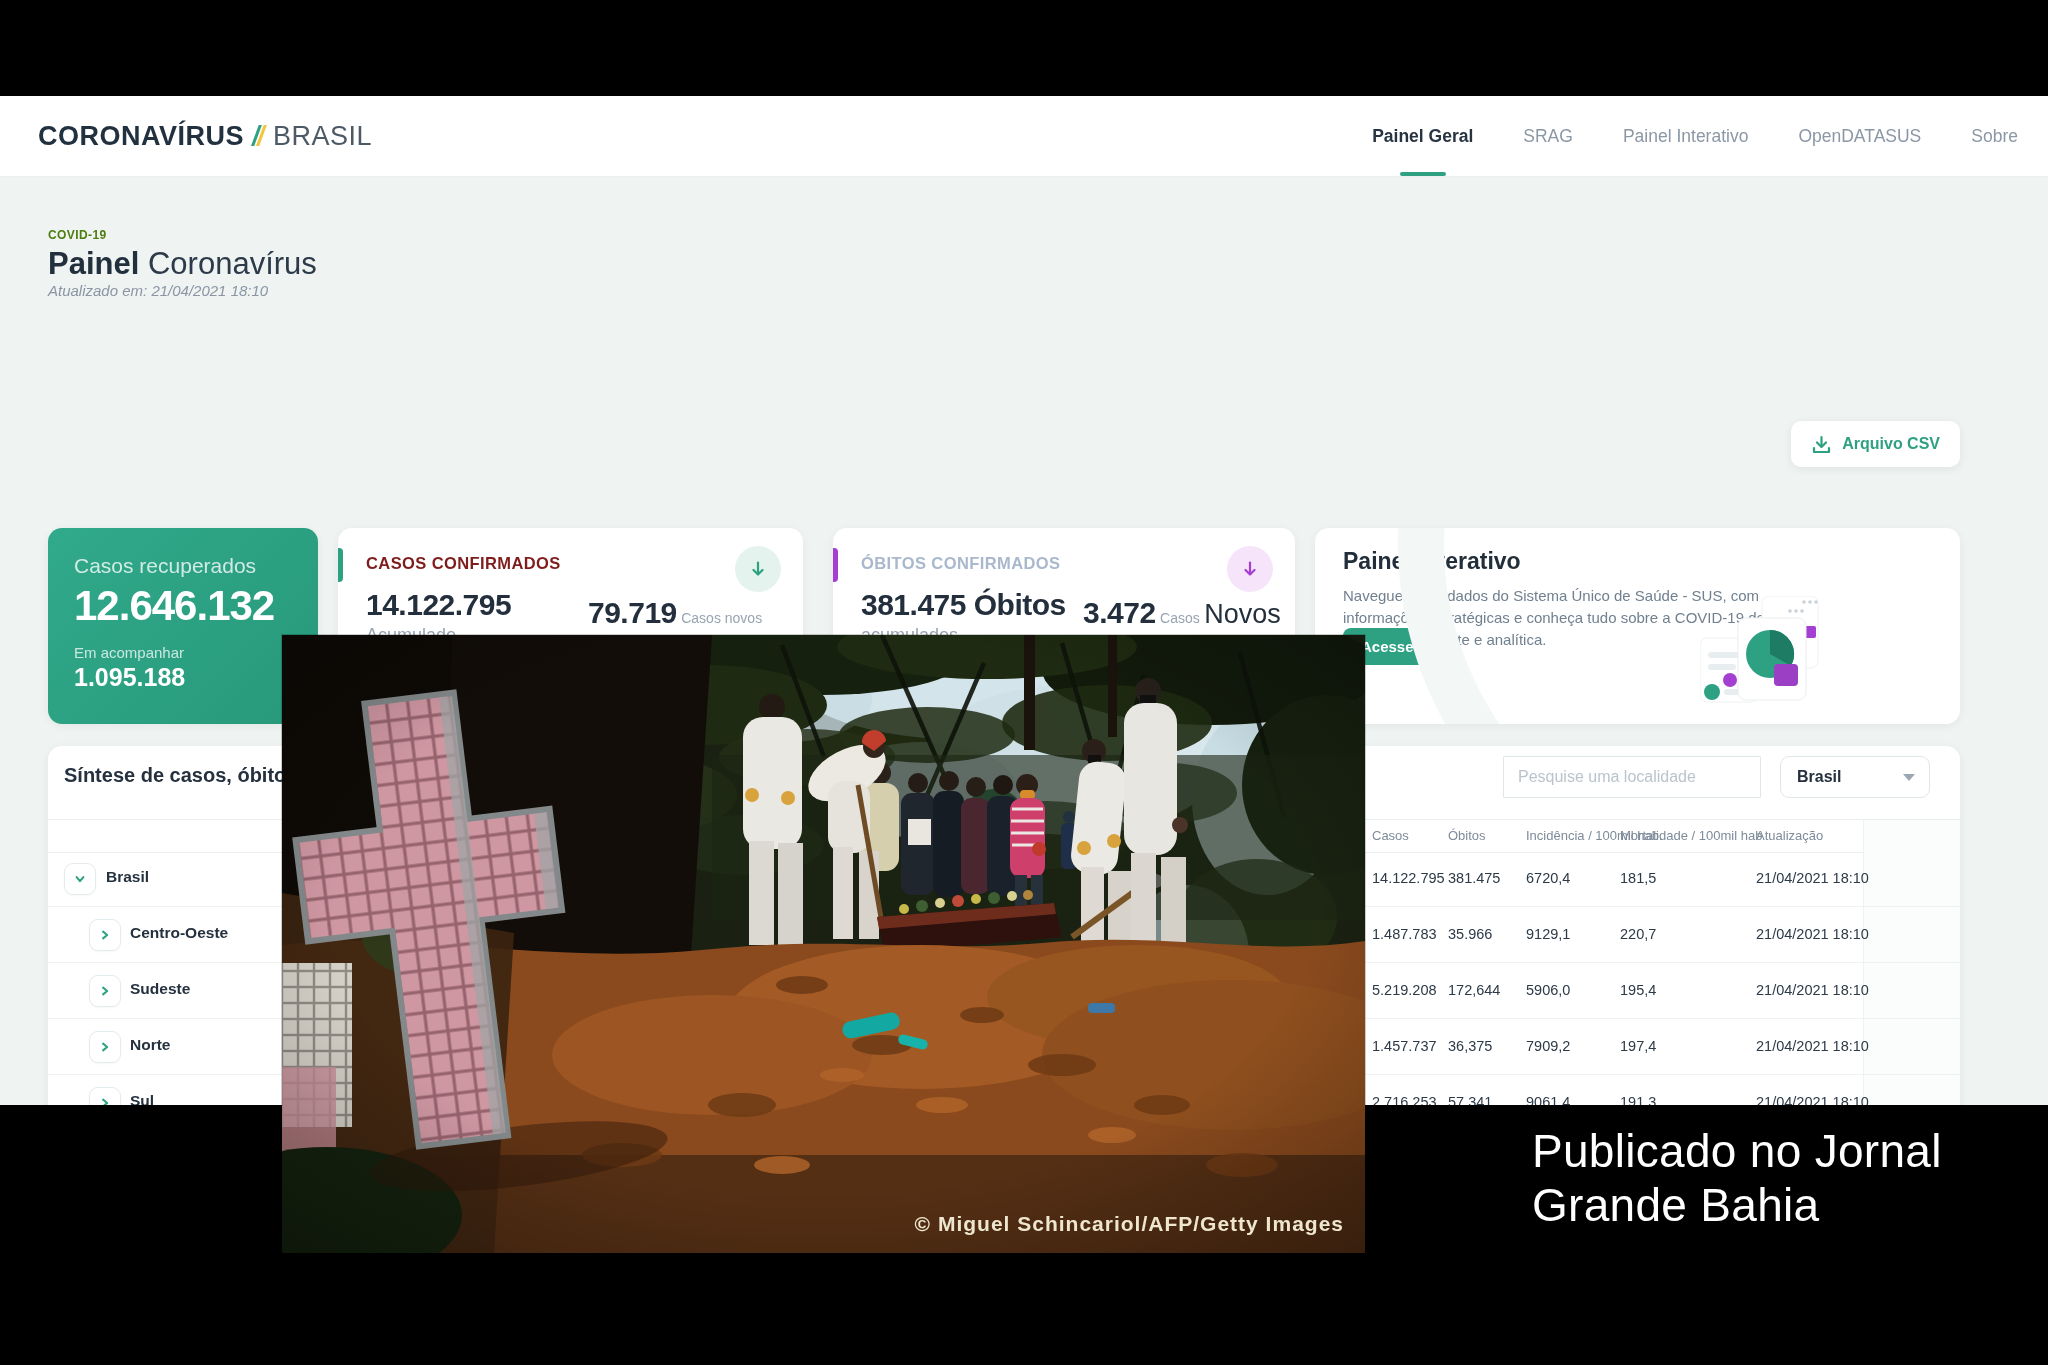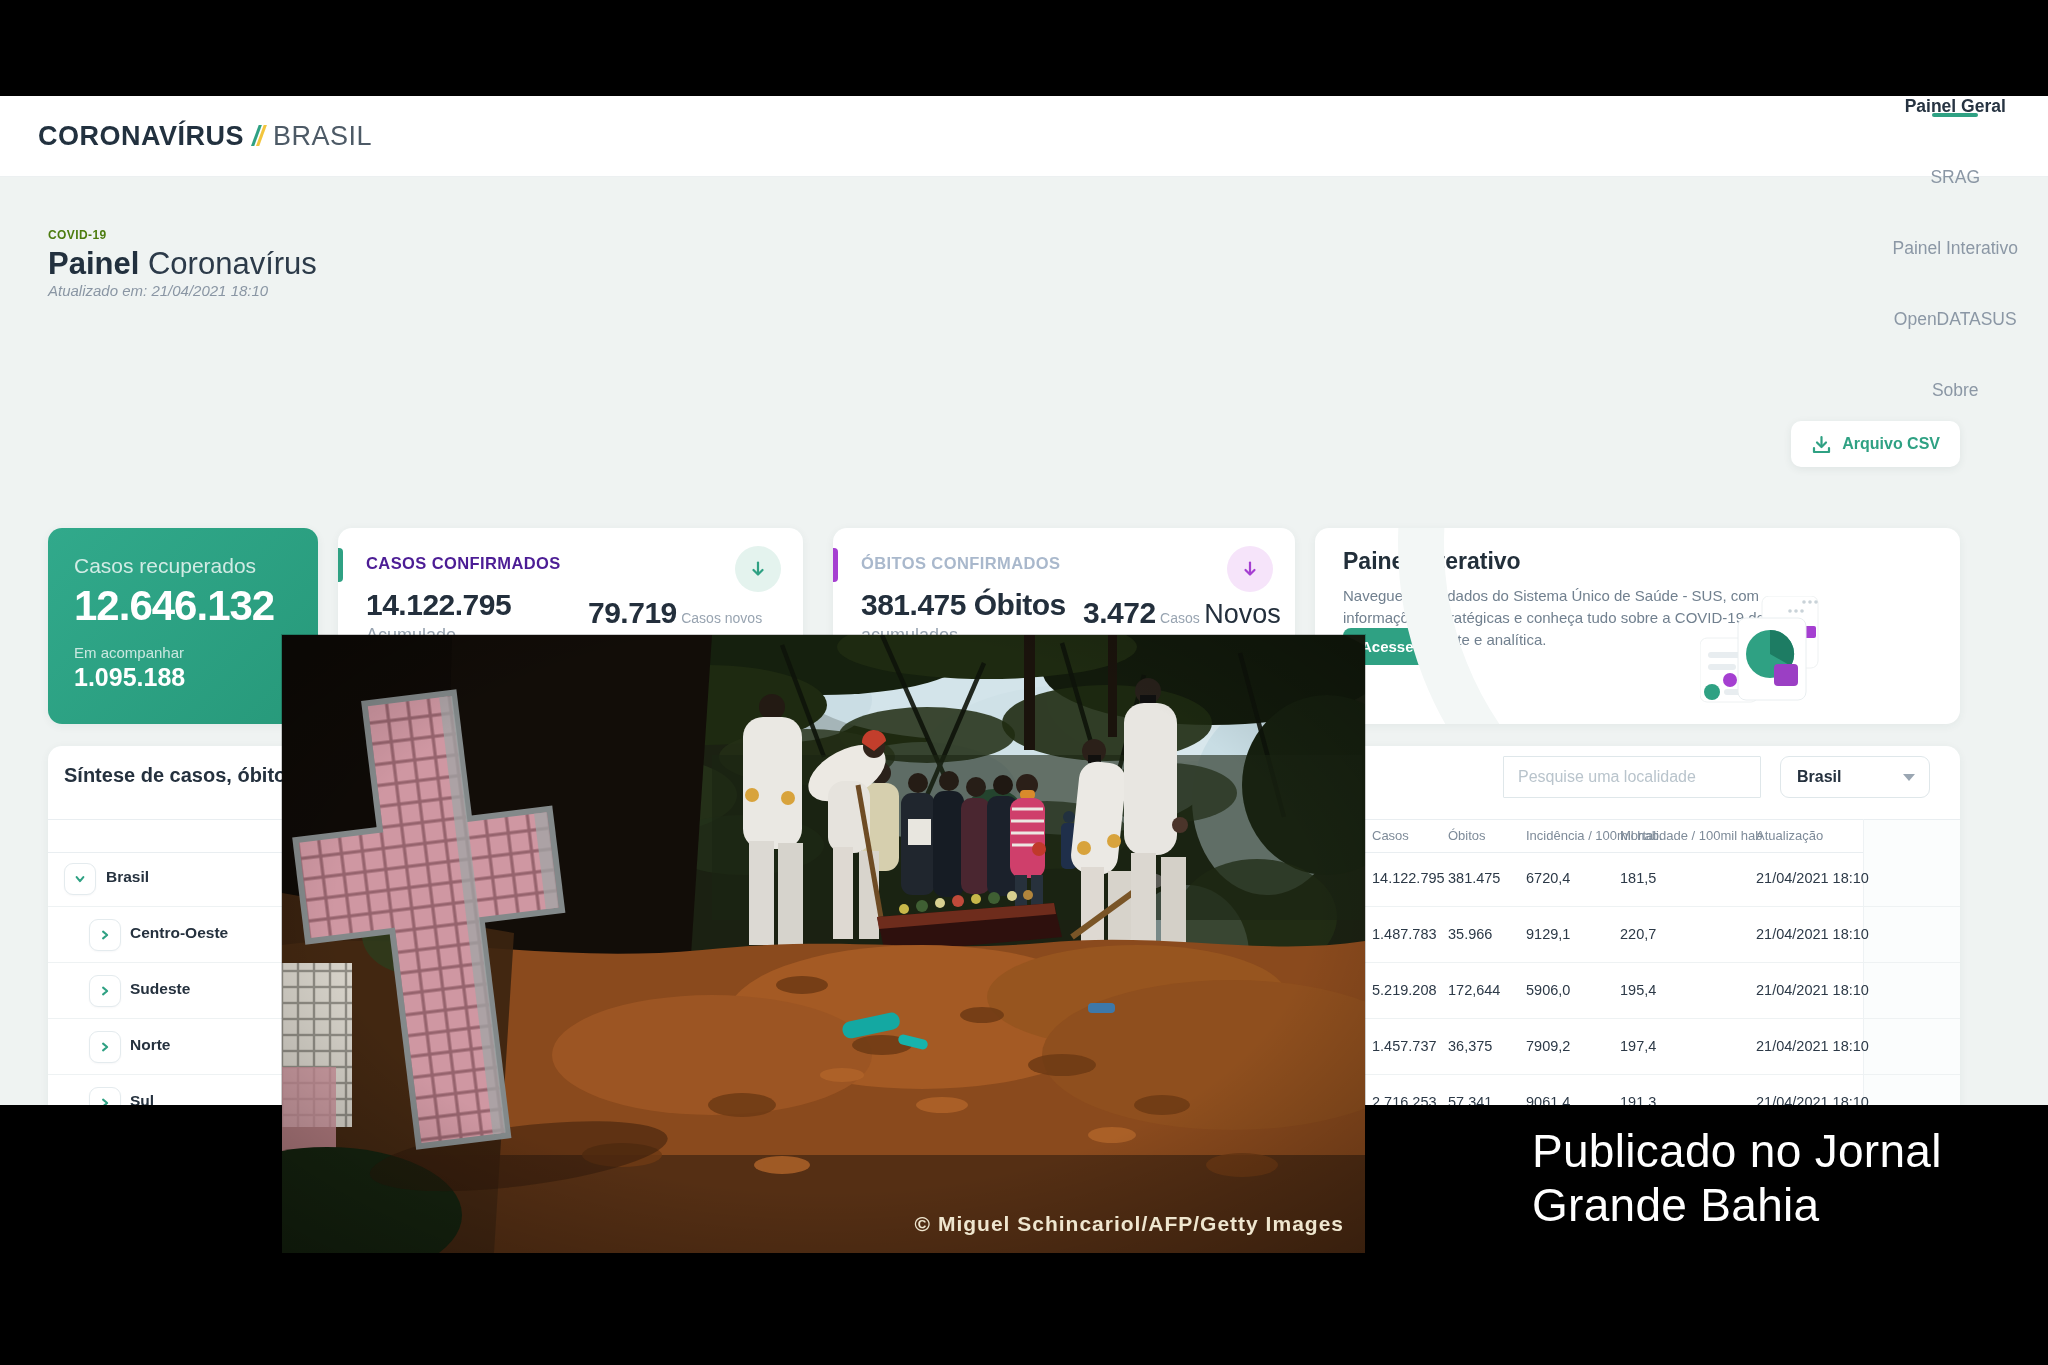--- a/index.html
+++ b/index.html
@@ -13,21 +13,21 @@
           border-bottom:1px solid #ecf0f1;display:flex;align-items:center;}
   .content{left:0;top:176px;width:2048px;height:929px;background:#eff3f2;z-index:1;}
   .bottom-bar{left:0;top:1105px;width:2048px;height:260px;background:#000;z-index:20;}
 
   
   .logo{margin-left:38px;font-size:27px;letter-spacing:.5px;display:flex;align-items:baseline;gap:8px;}
   .logo .main{font-weight:800;color:#22313f;}
   .logo .sep{font-weight:800;font-style:italic;}
   .logo .sep .s1{color:#2fa183;} .logo .sep .s2{color:#f2c53d;margin-left:-3px;}
   .logo .sub{font-weight:400;color:#4d5a66;}
-  .nav{margin-left:auto;margin-right:30px;display:flex;gap:50px;height:80px;align-items:center;flex-direction:column;}
+  .nav{margin-left:auto;margin-right:30px;display:flex;gap:50px;height:80px;align-items:center;}
   .nav-item{position:relative;font-size:17.5px;color:#8b97a5;font-weight:500;height:80px;
             display:flex;align-items:center;cursor:pointer;text-decoration:none;}
   .nav-item.active{color:#273442;font-weight:700;}
   .nav-item.active::after{content:"";position:absolute;left:50%;transform:translateX(-50%);
             bottom:0;width:46px;height:4px;border-radius:2px;background:#2fa183;}
 
   
   .eyebrow{font-size:12px;font-weight:700;color:#4d7c0f;letter-spacing:.4px;}
   .page-title{font-size:31px;color:#22303e;margin-top:4px;}
   .page-title .b{font-weight:800;} .page-title .r{font-weight:400;color:#2c3a49;}
@@ -50,21 +50,21 @@
         border-radius:50%;border:46px solid #f3f7f6;}
 
   .gc-title{font-size:21px;color:rgba(255,255,255,.78);margin:26px 0 0 26px;}
   .gc-value{font-size:42px;font-weight:800;letter-spacing:-1px;margin:4px 0 0 26px;}
   .gc-sub{font-size:15px;color:rgba(255,255,255,.75);margin:14px 0 0 26px;}
   .gc-sub2{font-size:25px;font-weight:800;margin:2px 0 0 26px;}
 
   .accent{position:absolute;left:0;top:20px;width:5px;height:34px;border-radius:0 4px 4px 0;}
   .accent.g{background:#2fa183;} .accent.p{background:#a53fd1;}
   .c-title{position:absolute;left:28px;top:26px;font-size:16.5px;font-weight:800;letter-spacing:.4px;}
-  .c-title.g{color:#4c1d95;} .c-title.slate{color:#a9b8cc;}
+  .c-title.g{color:#7f1d1d;} .c-title.slate{color:#a9b8cc;}
   .dl-circle{position:absolute;right:22px;top:18px;width:46px;height:46px;border-radius:50%;
              display:flex;align-items:center;justify-content:center;cursor:pointer;}
   .dl-circle.g{background:#e4f3ee;} .dl-circle.p{background:#f6e4fa;}
   .stat-big{font-size:30px;font-weight:800;color:#232f3c;letter-spacing:-.5px;}
   .stat-lbl{font-size:18px;color:#98a4b1;margin-top:3px;}
   .col1{position:absolute;left:28px;top:60px;}
   .col2{position:absolute;left:250px;top:68px;}
   .stat2{margin-top:22px;}
   .inline-lbl{font-size:14px;color:#98a4b1;font-weight:400;}
   .inline-big{font-size:27px;font-weight:400;color:#232f3c;}

